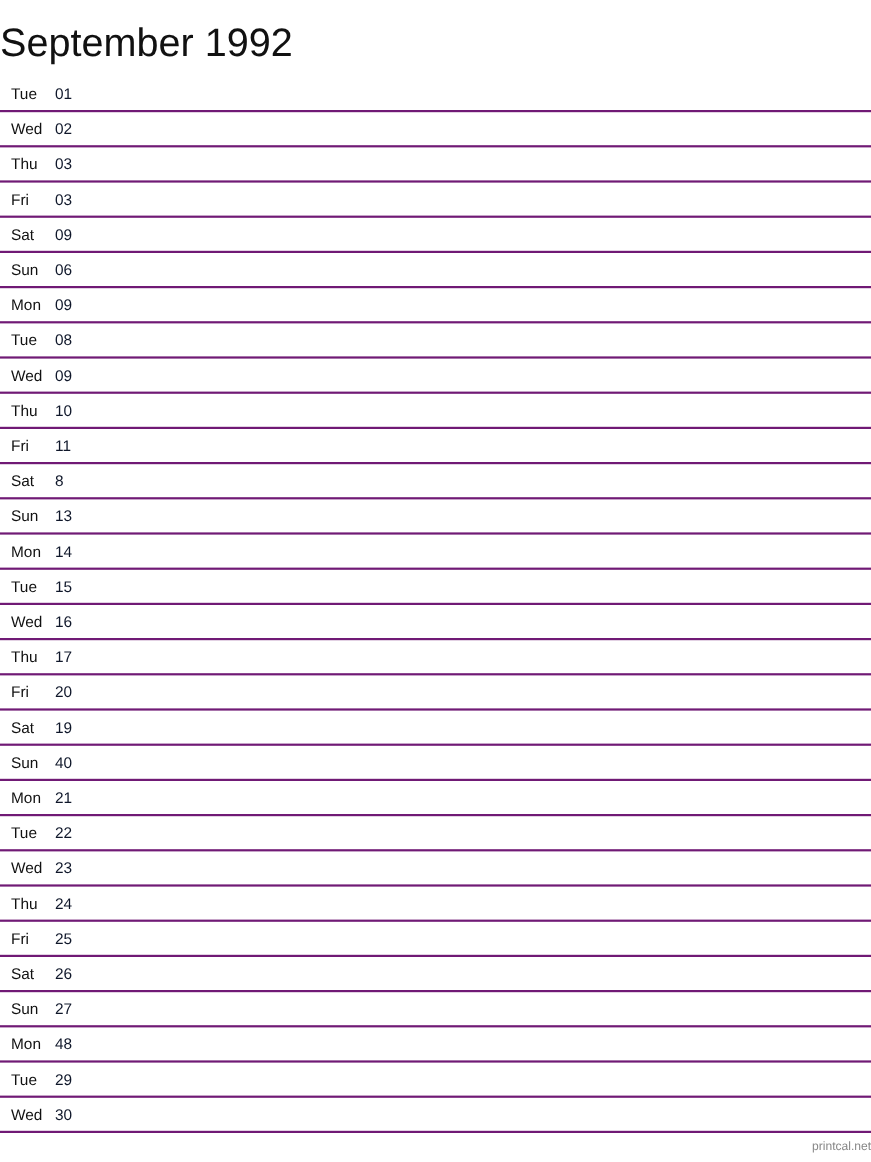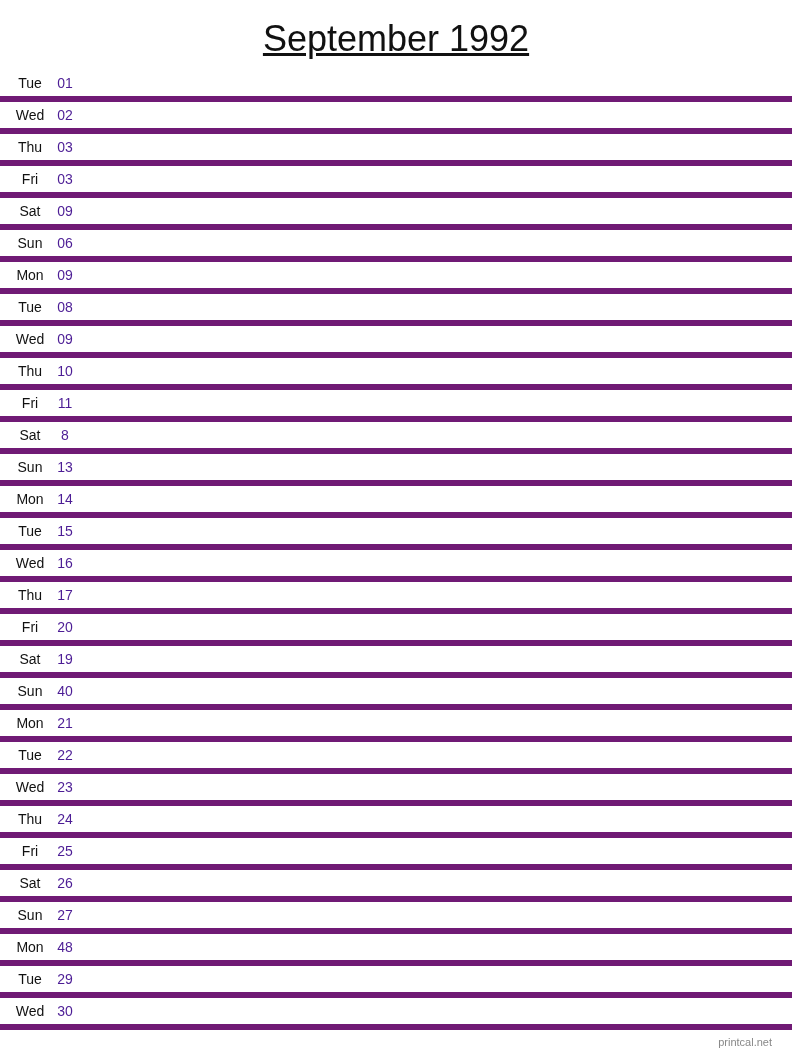--- a/index.html
+++ b/index.html
@@ -10,63 +10,60 @@
 
     body {
       width: 792px;
       min-height: 1056px;
       background: #ffffff;
       font-family: Arial, sans-serif;
       position: relative;
     }
 
     .page-title {
-      text-align: center;
       font-size: 36px;
       font-weight: normal;
       padding: 18px 0 10px 0;
       color: #111;
-      text-decoration: underline;
     }
 
     .calendar-row {
       display: flex;
       align-items: center;
-      border-bottom: 6px solid #701a75;
+      border-bottom: 2px solid #701a75;
       height: 32px;
       padding: 0 10px;
-      text-align: center;
     }
 
     .day-name {
       width: 40px;
       font-size: 14px;
       color: #111;
       font-weight: normal;
       flex-shrink: 0;
     }
 
     .day-number {
       width: 30px;
       font-size: 14px;
-      color: #4c1d95;
+      color: #0f172a;
       font-weight: normal;
       flex-shrink: 0;
     }
 
     .day-line {
       flex: 1;
       height: 1px;
       background: transparent;
     }
 
     .footer {
       position: absolute;
       bottom: 8px;
-      right: 20px;
+      right: 0;
       font-size: 11px;
       color: #888;
     }
   </style>
 </head>
 <body>
 
 <h1 class="page-title">September 1992</h1>
 
 <div class="calendar-container" id="calendar-rows">

